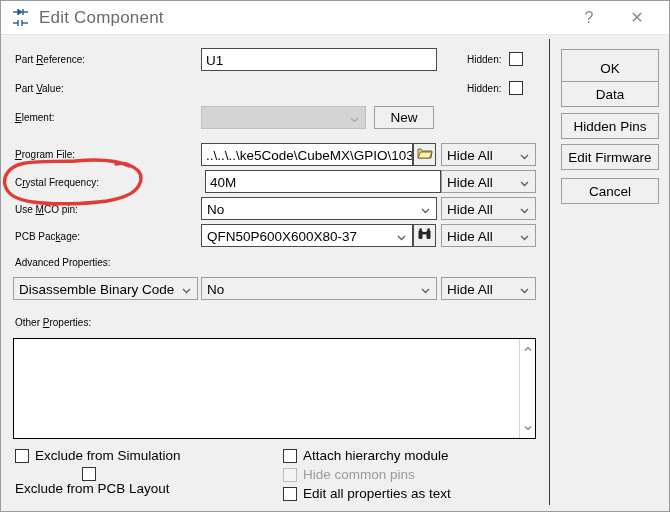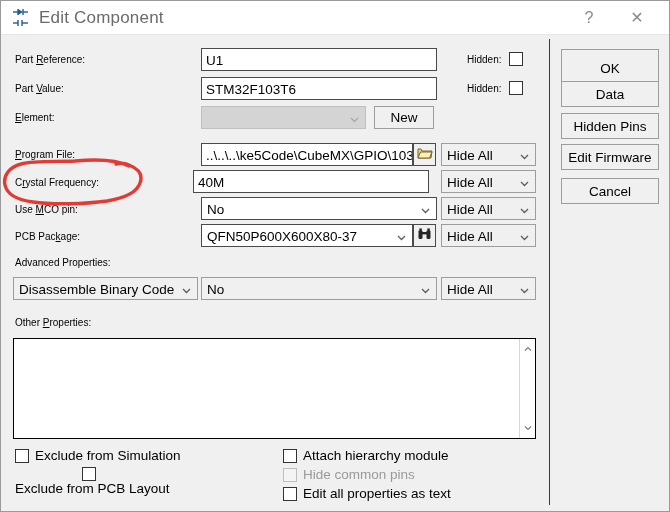--- a/index.html
+++ b/index.html
@@ -244,21 +244,20 @@
   </div>
   <div class="textbox" style="left:200px; top:47px; width:236px;">U1</div>
   <div class="checkbox-row" style="left:466px; top:51px;">
     <span class="label" style="position:static; margin-right:8px;">Hidden:</span>
     <span class="cbox" style="margin-right:0;"></span>
   </div>
 
   <div class="label" style="left:14px; top:82px;">
     <span>Part </span><u>V</u><span>alue:</span>
   </div>
-  <div class="textbox" style="left:200px; top:76px; width:236px;">STM32F103T6</div>
   <div class="checkbox-row" style="left:466px; top:80px;">
     <span class="label" style="position:static; margin-right:8px;">Hidden:</span>
     <span class="cbox" style="margin-right:0;"></span>
   </div>
 
   <div class="label" style="left:14px; top:111px;">
     <span></span><u>E</u><span>lement:</span>
   </div>
   <div class="combo disabled" style="left:200px; top:105px; width:165px;">
     <span></span>
@@ -287,21 +286,21 @@
     <span class="arrow">
       <svg width="11" height="11" viewBox="0 0 11 11">
           <path d="M2 4 L5.5 7.5 L9 4" stroke="currentColor" stroke-width="1.3" fill="none"></path>
         </svg>
     </span>
   </div>
 
   <div class="label" style="left:14px; top:176px;">
     <span>C</span><u>r</u><span>ystal Frequency:</span>
   </div>
-  <div class="textbox" style="left:192px; top:169px; width:236px;">40M</div>
+  <div class="textbox" style="left:204px; top:169px; width:236px;">40M</div>
   <div class="combo" style="left:440px; top:169px; width:95px;">
     <span>Hide All</span>
     <span class="arrow">
       <svg width="11" height="11" viewBox="0 0 11 11">
           <path d="M2 4 L5.5 7.5 L9 4" stroke="currentColor" stroke-width="1.3" fill="none"></path>
         </svg>
     </span>
   </div>
 
   <div class="label" style="left:14px; top:203px;">

